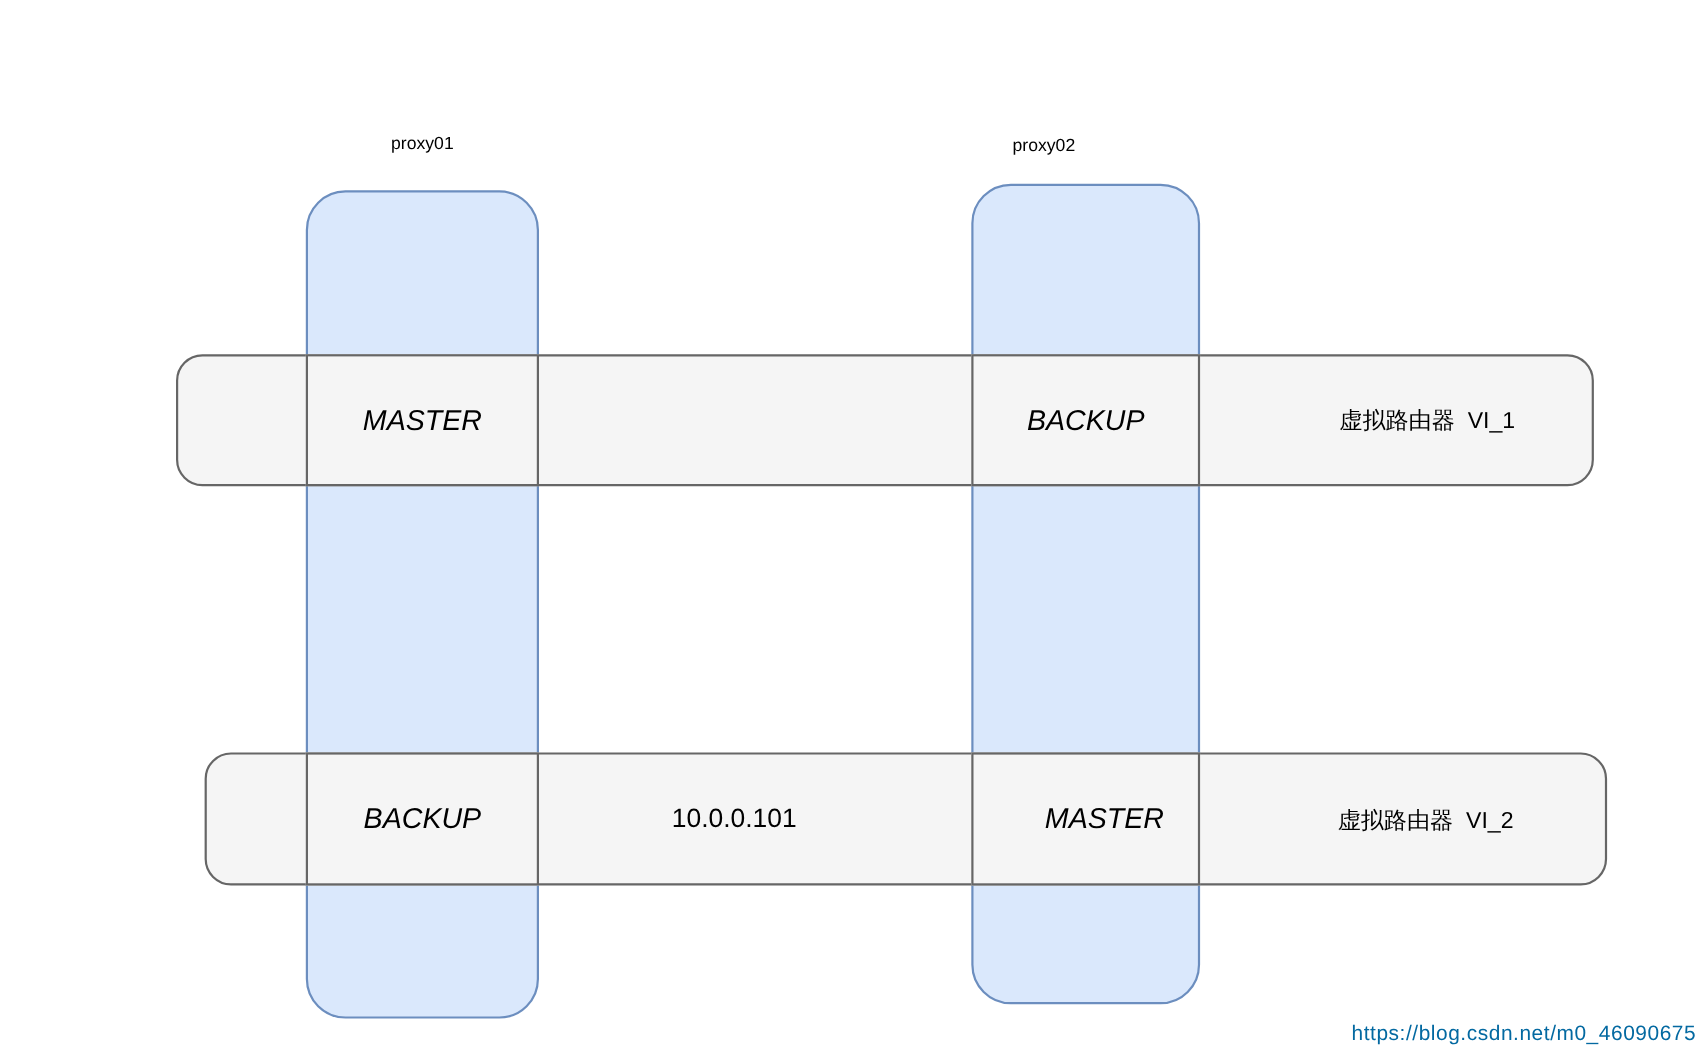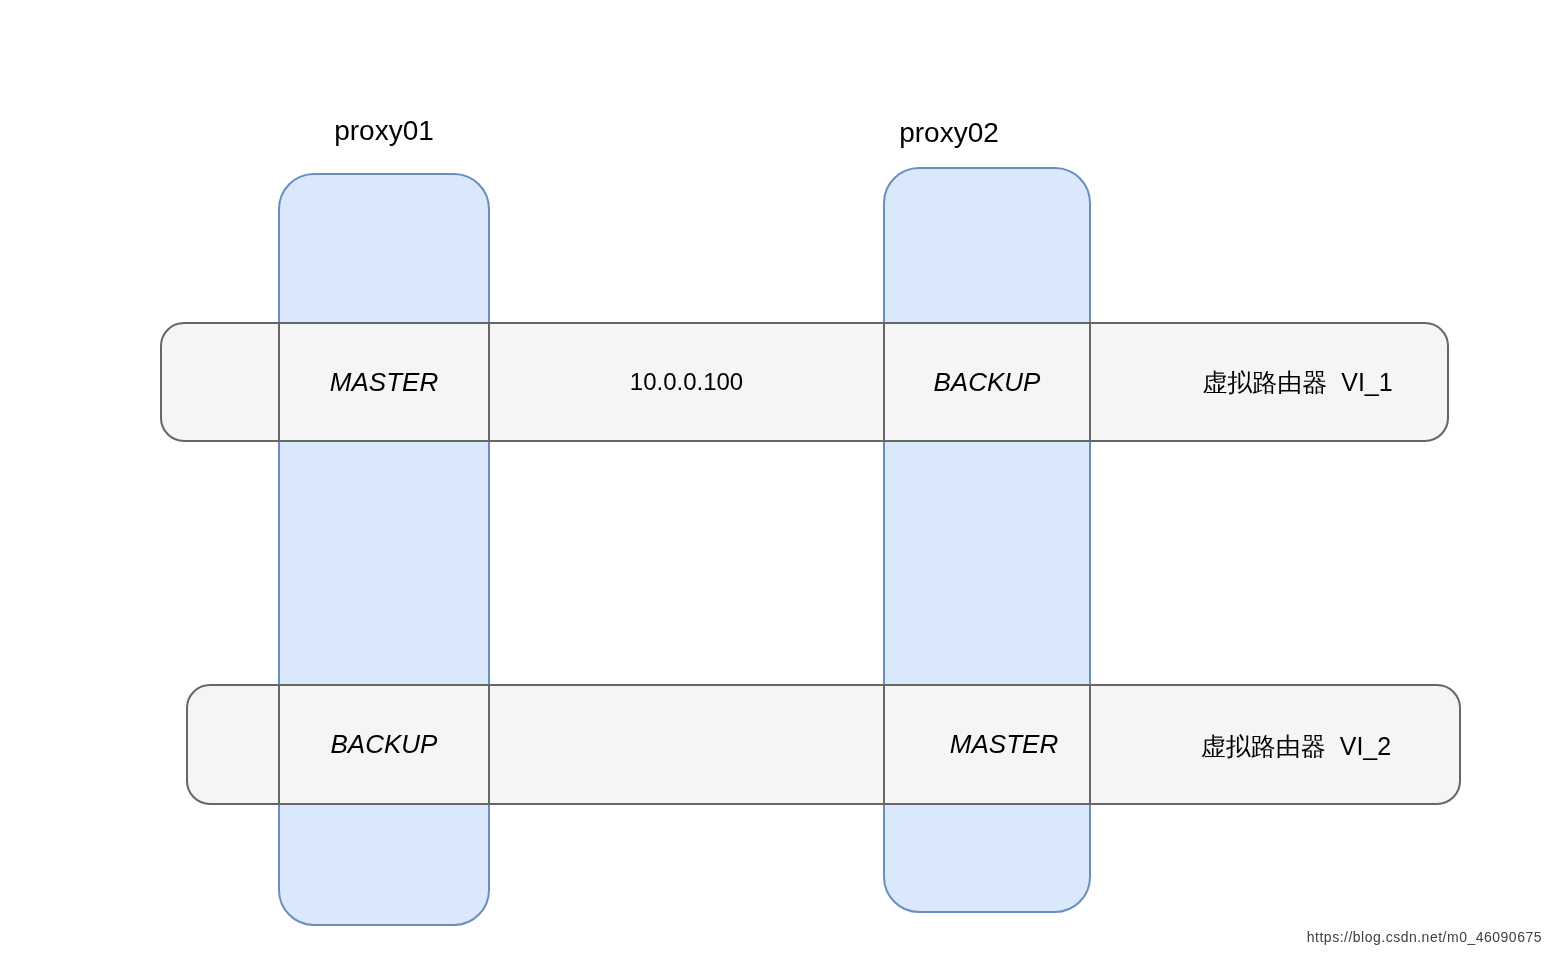--- a/index.html
+++ b/index.html
@@ -13,21 +13,21 @@
     background: #ffffff;
     overflow: hidden;
   }
 
   
   .node-label {
     position: absolute;
     display: flex;
     align-items: center;
     justify-content: center;
-    font-size: 28px;
+    font-size: 16px;
     color: #000000;
     z-index: 5;
   }
   #lbl-proxy01 { left: 278px; top: 112px; width: 212px; height: 38px; }
   #lbl-proxy02 { left: 845px; top: 114px; width: 208px; height: 38px; }
 
   
   .vcol {
     position: absolute;
     background: #dae8fc;
@@ -74,30 +74,30 @@
     align-items: center;
     justify-content: center;
     color: #000000;
     z-index: 4;
     white-space: pre;
   }
   .vip { font-size: 24px; }
   #vip-1 { left: 492px; top: 322px; width: 389px; height: 120px; }
   #vip-2 { left: 492px; top: 684px; width: 389px; height: 121px; padding-right: 38px; }
 
-  .router-name { font-size: 25px; }
+  .router-name { font-size: 21px; }
   #router-1 { left: 1093px; top: 322px; width: 354px; height: 120px; padding-left: 55px; }
   #router-2 { left: 1093px; top: 684px; width: 366px; height: 124px; padding-left: 40px; }
 
   .watermark {
     position: absolute;
     right: 8px;
     top: 929px;
-    font-size: 14px;
-    color: #404040;
+    font-size: 19px;
+    color: #0369a1;
     letter-spacing: 0.5px;
     z-index: 6;
   }
 </style>
 </head>
 <body>
 
 <div class="canvas">
 
   <div class="node-label" id="lbl-proxy01">proxy01</div>
@@ -107,28 +107,28 @@
   <div class="vcol" id="col-proxy01"></div>
 
   <div class="vcol" id="col-proxy02"></div>
 
   <div class="hbar" id="bar-vr1"></div>
 
   <div class="hbar" id="bar-vr2"></div>
 
   <div class="cell" id="cell-r1-p1">MASTER</div>
 
-  <div class="seg-text vip" id="vip-1">10.0.0.100</div>
 
   <div class="cell" id="cell-r1-p2">BACKUP</div>
 
   <div class="seg-text router-name" id="router-1">虚拟路由器  VI_1</div>
 
   <div class="cell" id="cell-r2-p1">BACKUP</div>
 
+  <div class="seg-text vip" id="vip-2">10.0.0.101</div>
 
   <div class="cell" id="cell-r2-p2">MASTER</div>
 
   <div class="seg-text router-name" id="router-2">虚拟路由器  VI_2</div>
 
   <div class="watermark">https://blog.csdn.net/m0_46090675</div>
 
 </div>
 
 </body></html>

